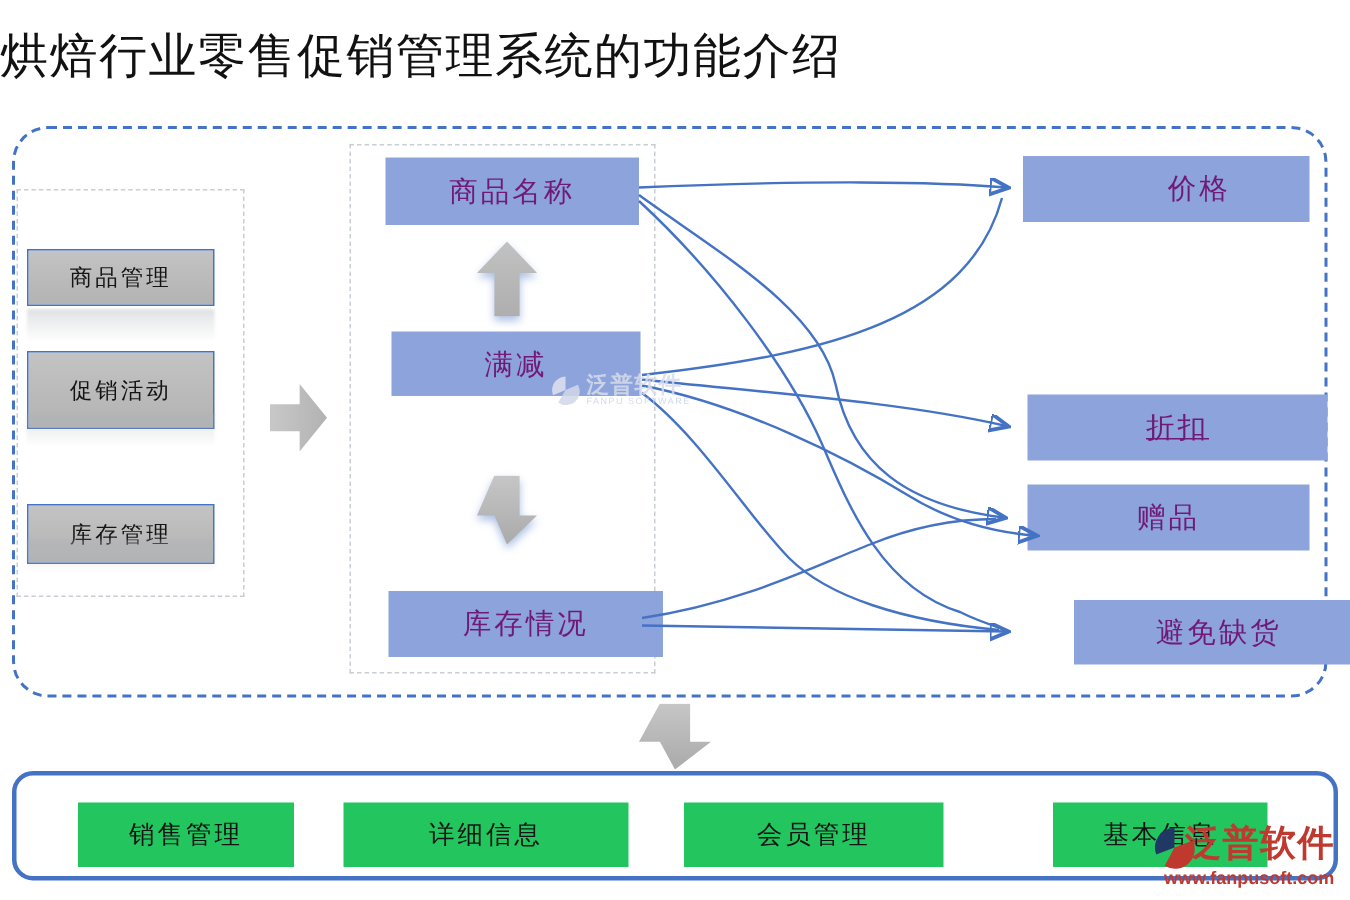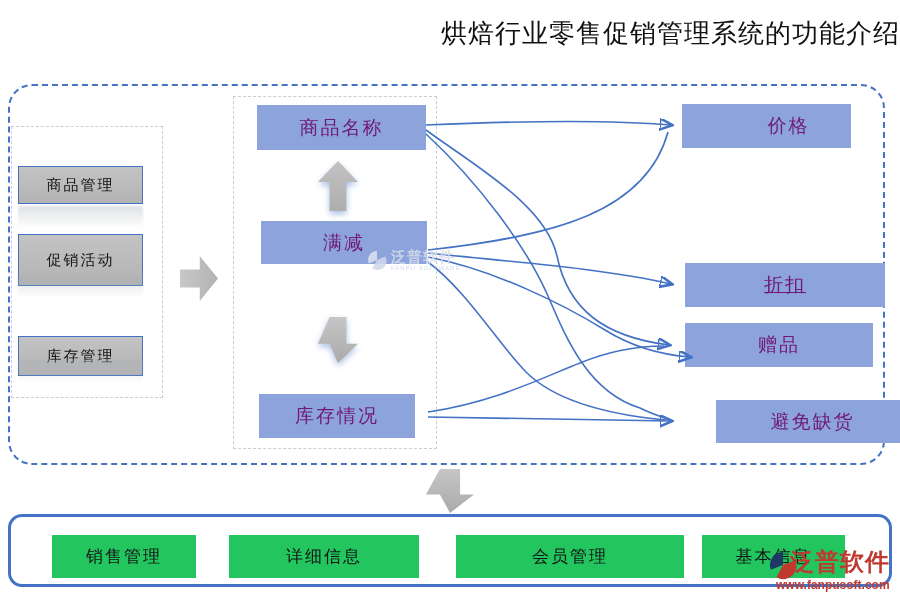--- a/index.html
+++ b/index.html
@@ -3,22 +3,22 @@
 <meta charset="utf-8">
 <style>
   html,body{margin:0;padding:0;}
   body{
     width:900px;height:600px;position:relative;background:#ffffff;overflow:hidden;
     font-family:"Liberation Serif","DejaVu Serif",serif;
   }
   .abs{position:absolute;box-sizing:border-box;}
   
   .title{
-    left:0;top:16px;width:900px;text-align:right;
-    font-size:26px;color:#111;letter-spacing:1px;
+    left:0;top:16px;width:900px;text-align:left;
+    font-size:32px;color:#111;letter-spacing:1px;
   }
   
   .outer-dashed{
     left:8px;top:84px;width:877px;height:381px;
     border:2px dashed #4472C4;border-radius:24px;
   }
   .inner-dashed{border:1px dashed #c9cdd4;}
   .left-dashed{left:11px;top:126px;width:152px;height:272px;}
   .mid-dashed{left:233px;top:96px;width:204px;height:353px;}
   
@@ -103,23 +103,23 @@
 <div class="abs glow" style="left:318px;top:161px;width:40px;height:50px;">
   <div class="blockarrow a-up"></div>
 </div>
 
 <div class="abs bbox" style="left:261px;top:221px;width:166px;height:43px;">满减</div>
 
 <div class="abs glow" style="left:318px;top:317px;width:40px;height:46px;">
   <div class="blockarrow a-down"></div>
 </div>
 
-<div class="abs bbox" style="left:259px;top:394px;width:156px;height:44px;text-align:right;">库存情况</div>
+<div class="abs bbox" style="left:259px;top:394px;width:183px;height:44px;text-align:right;">库存情况</div>
 
-<div class="abs bbox" style="left:682px;top:104px;width:169px;height:44px;padding-left:44px;">价格</div>
+<div class="abs bbox" style="left:682px;top:104px;width:191px;height:44px;padding-left:44px;">价格</div>
 <div class="abs bbox" style="left:685px;top:263px;width:200px;height:44px;text-decoration:underline;">折扣</div>
 <div class="abs bbox" style="left:685px;top:323px;width:188px;height:44px;">赠品</div>
 <div class="abs bbox" style="left:716px;top:400px;width:193px;height:43px;">避免缺货</div>
 
 <svg class="abs net" viewBox="0 0 900 600">
   <defs>
     <marker id="ah" markerWidth="9" markerHeight="8" refX="7" refY="3.5" orient="auto">
       <path d="M0,0 L8,3.5 L0,7 z" fill="#4472C4" stroke="none"></path>
     </marker>
   </defs>
@@ -135,21 +135,21 @@
 </svg>
 
 <div class="abs" style="left:426px;top:469px;width:48px;height:44px;">
   <div class="blockarrow a-down"></div>
 </div>
 
 <div class="abs bottom-bar"></div>
 
 <div class="abs bot-btn" style="left:52px;width:144px;">销售管理</div>
 <div class="abs bot-btn" style="left:229px;width:190px;text-align:right;">详细信息</div>
-<div class="abs bot-btn" style="left:456px;width:228px;">会员管理</div>
+<div class="abs bot-btn" style="left:456px;width:173px;">会员管理</div>
 <div class="abs bot-btn" style="left:702px;width:143px;">基本信息</div>
 
 <div class="abs wm-center">
   <span>
     <svg width="22" height="22" viewBox="0 0 32 32">
       <path d="M16 3 A13 13 0 0 0 4 21 L16 16 Z" fill="#dfe3ee"></path>
       <path d="M28 11 A13 13 0 0 1 9 28 L16 16 Z" fill="#d2d8e8"></path>
     </svg>
   </span>
   <span class="wm-txt">

